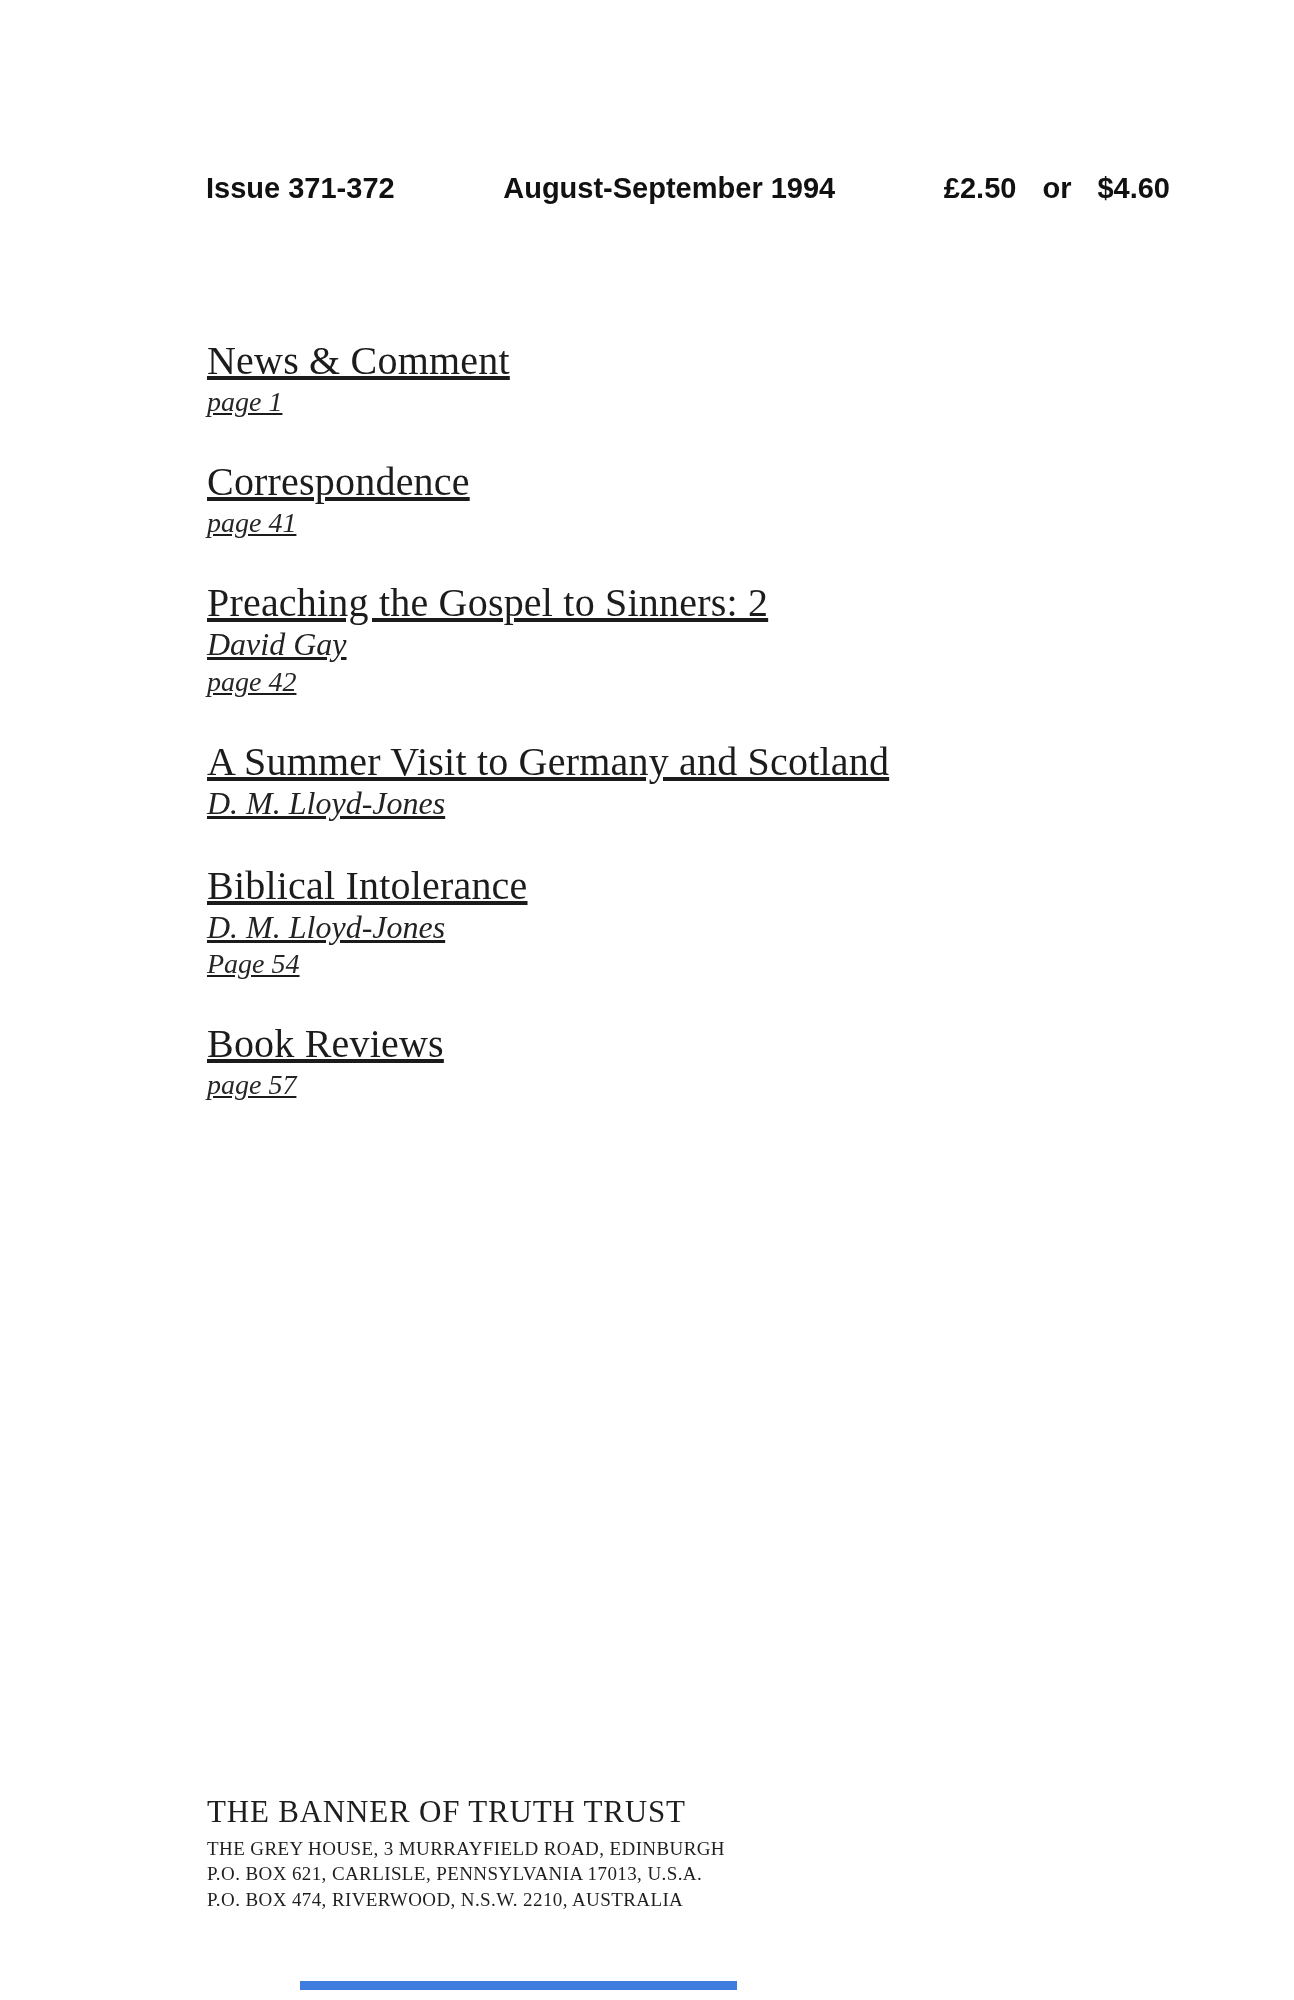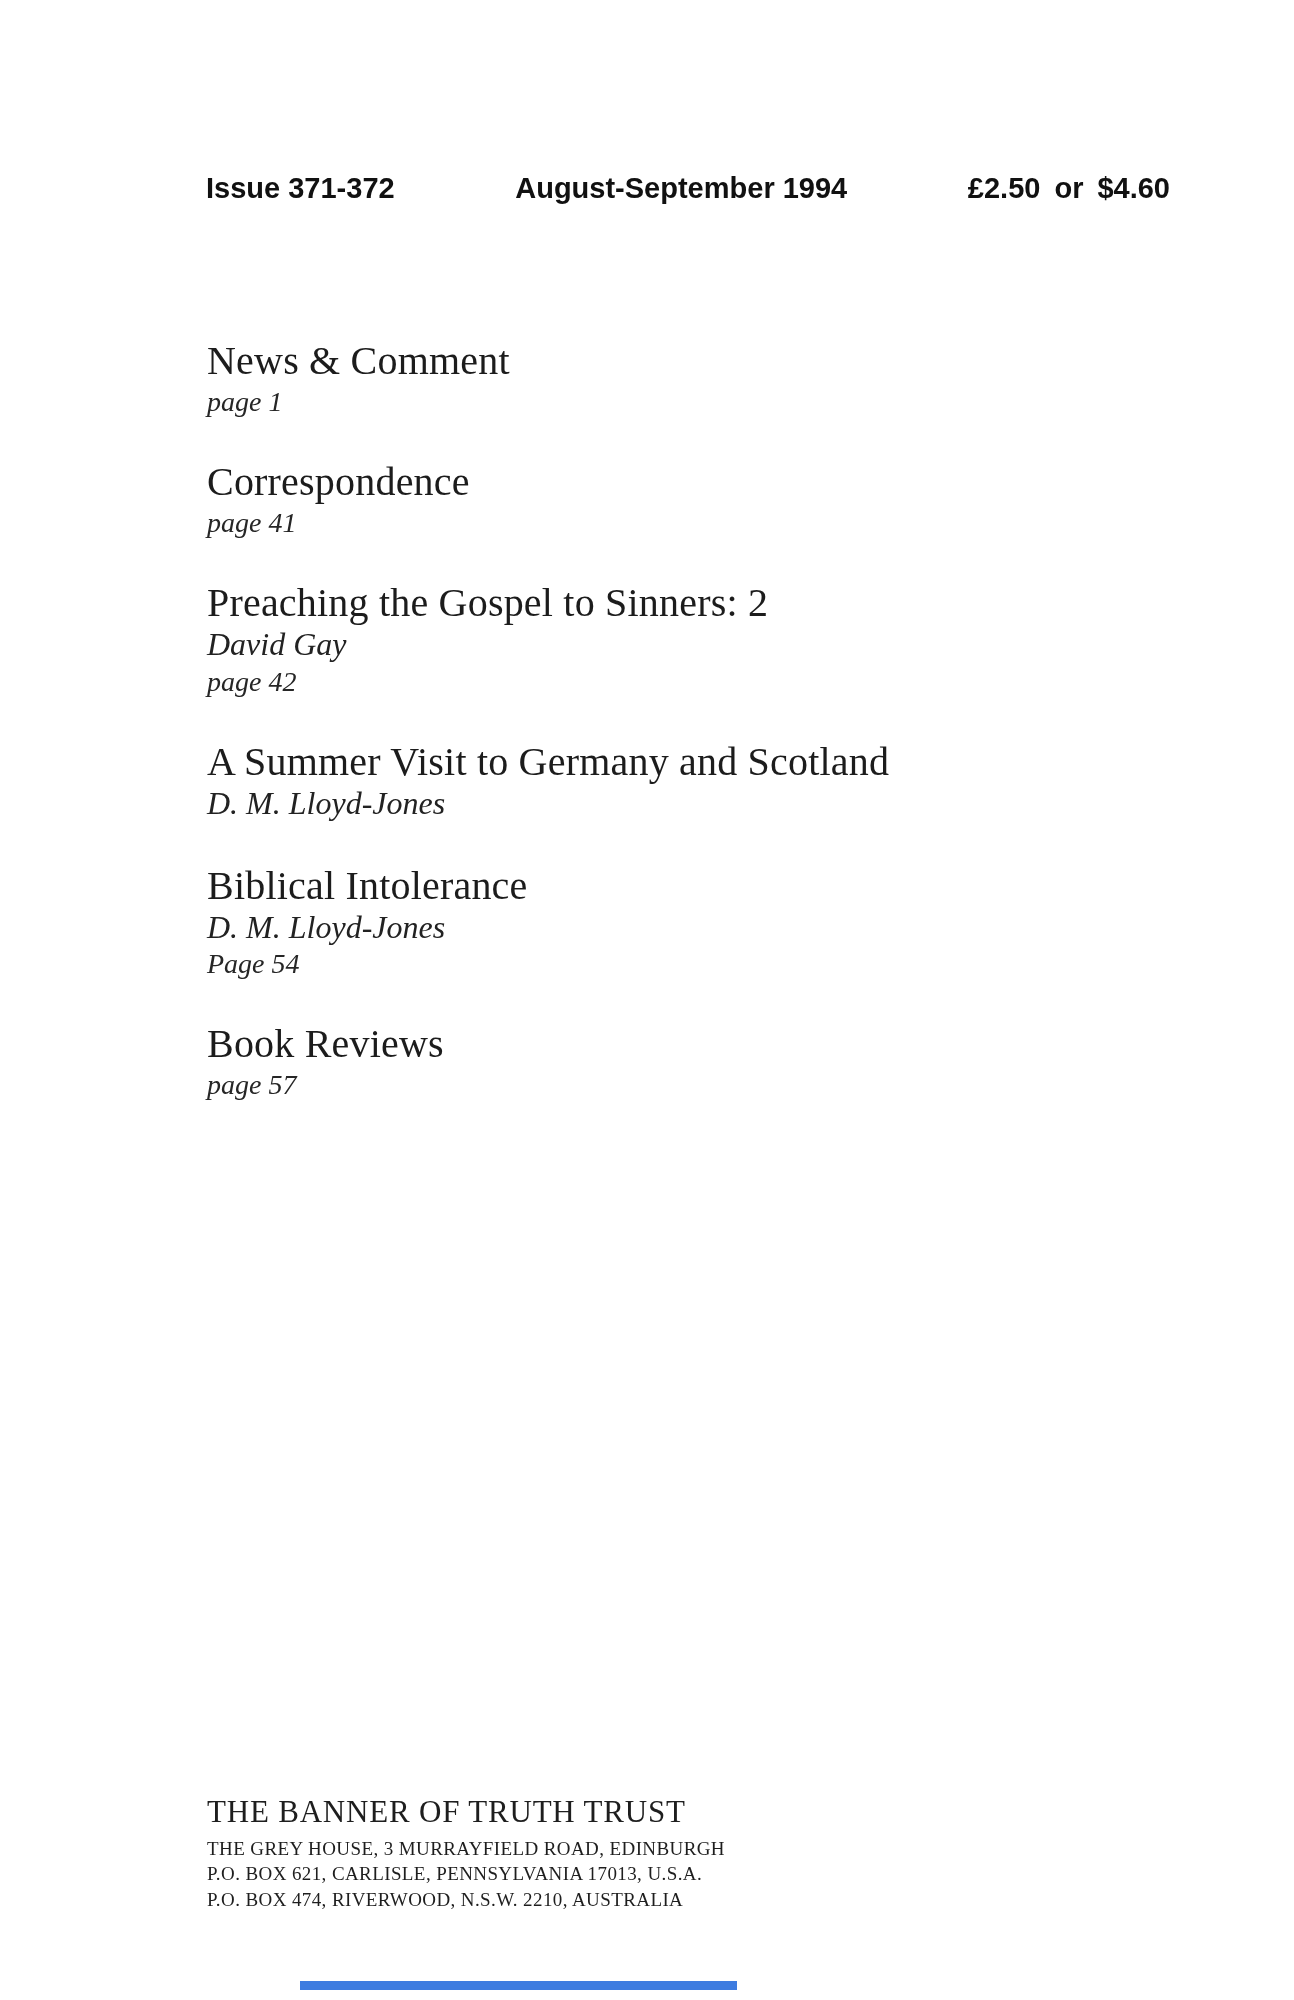--- a/index.html
+++ b/index.html
@@ -27,29 +27,30 @@
     justify-content: space-between;
     align-items: baseline;
     font-family: "Liberation Sans", "DejaVu Sans", sans-serif;
     font-weight: bold;
     font-size: 29px;
     color: #111111;
     white-space: nowrap;
   }
   .masthead .price-group {
     display: inline-flex;
-    gap: 14px;
+    gap: 26px;
   }
 
   
   .toc {
     position: absolute;
     top: 338px;
     left: 207px;
     right: 100px;
+    text-decoration: underline;
   }
   .toc-item {
     margin-bottom: 40px;
   }
   .toc-title {
     font-size: 40px;
     line-height: 1.15;
     color: #1c1c1c;
     letter-spacing: 0.2px;
   }

